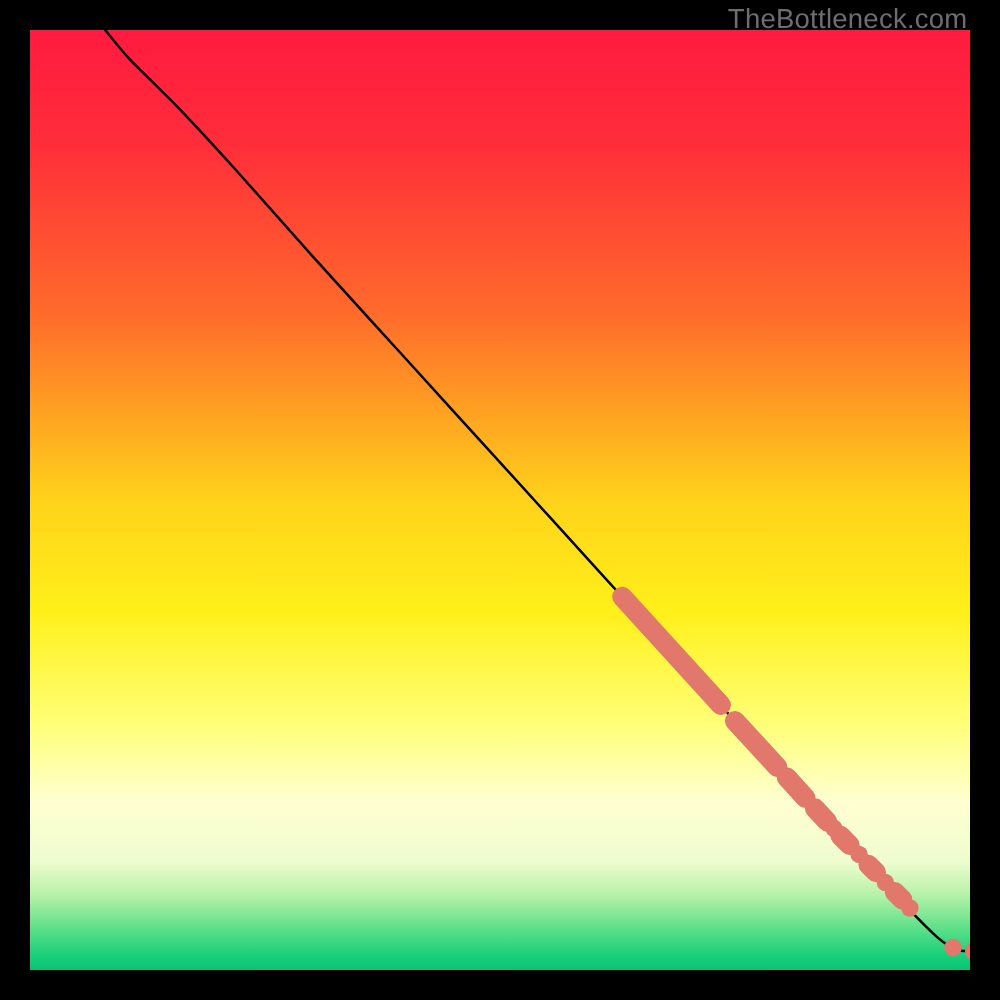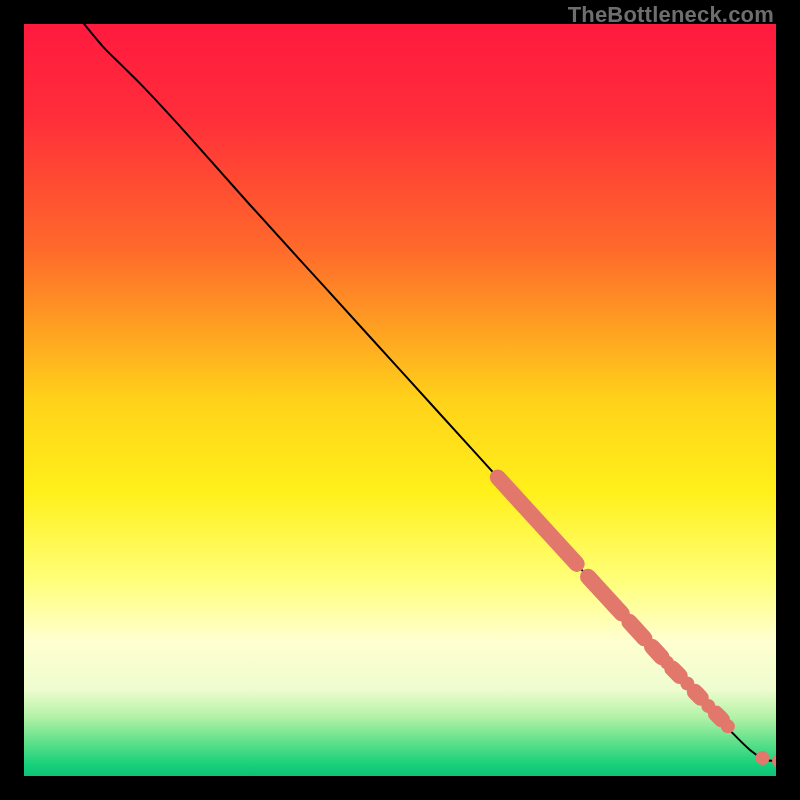--- a/index.html
+++ b/index.html
@@ -25,21 +25,21 @@
     top: 0;
     width: 752px;
     height: 752px;
   }
   .watermark {
     position: absolute;
     top: 2px;
     right: 26px;
     color: #6e6e6e;
     font-size: 22px;
-    font-weight: 700;
+    font-weight: 400;
     letter-spacing: 0.2px;
   }
   svg {
     display: block;
   }
 </style>
 </head>
 <body>
 
 <div class="watermark">TheBottleneck.com</div>

